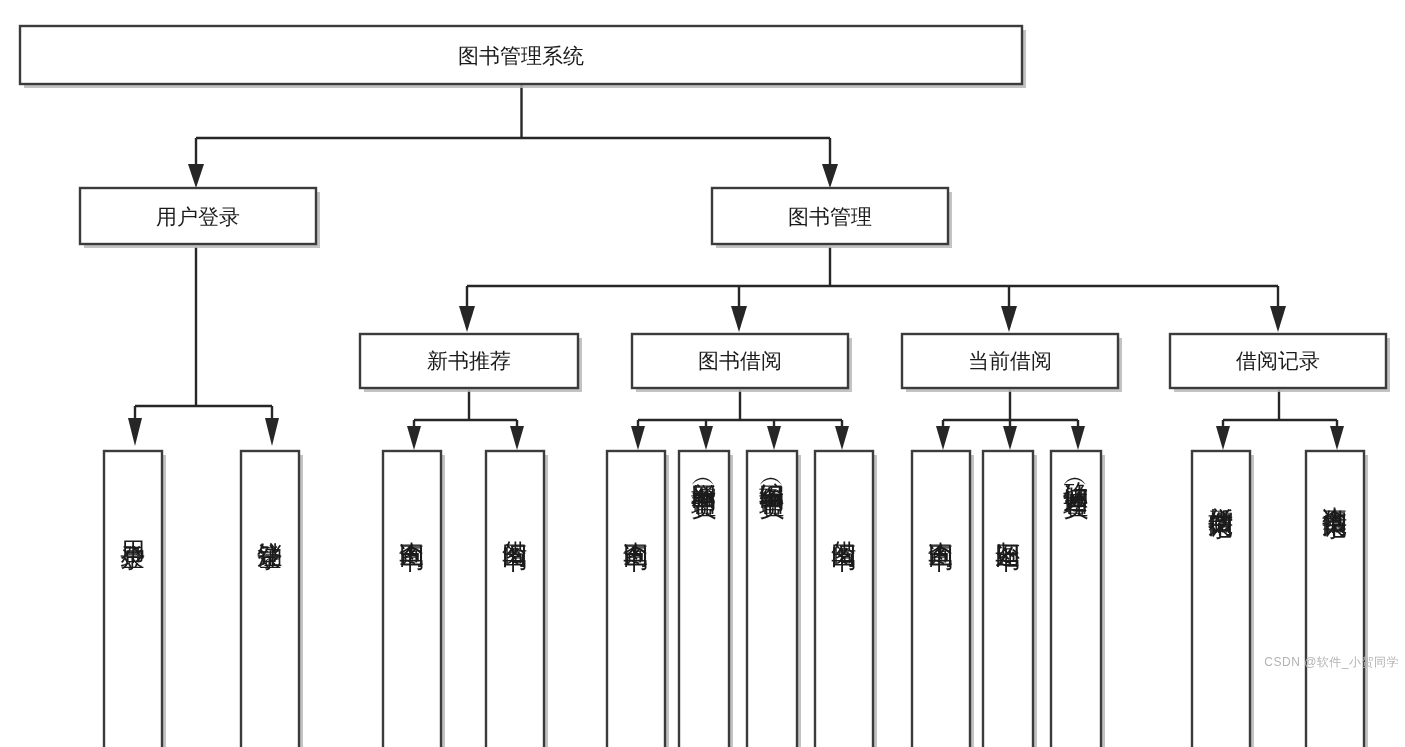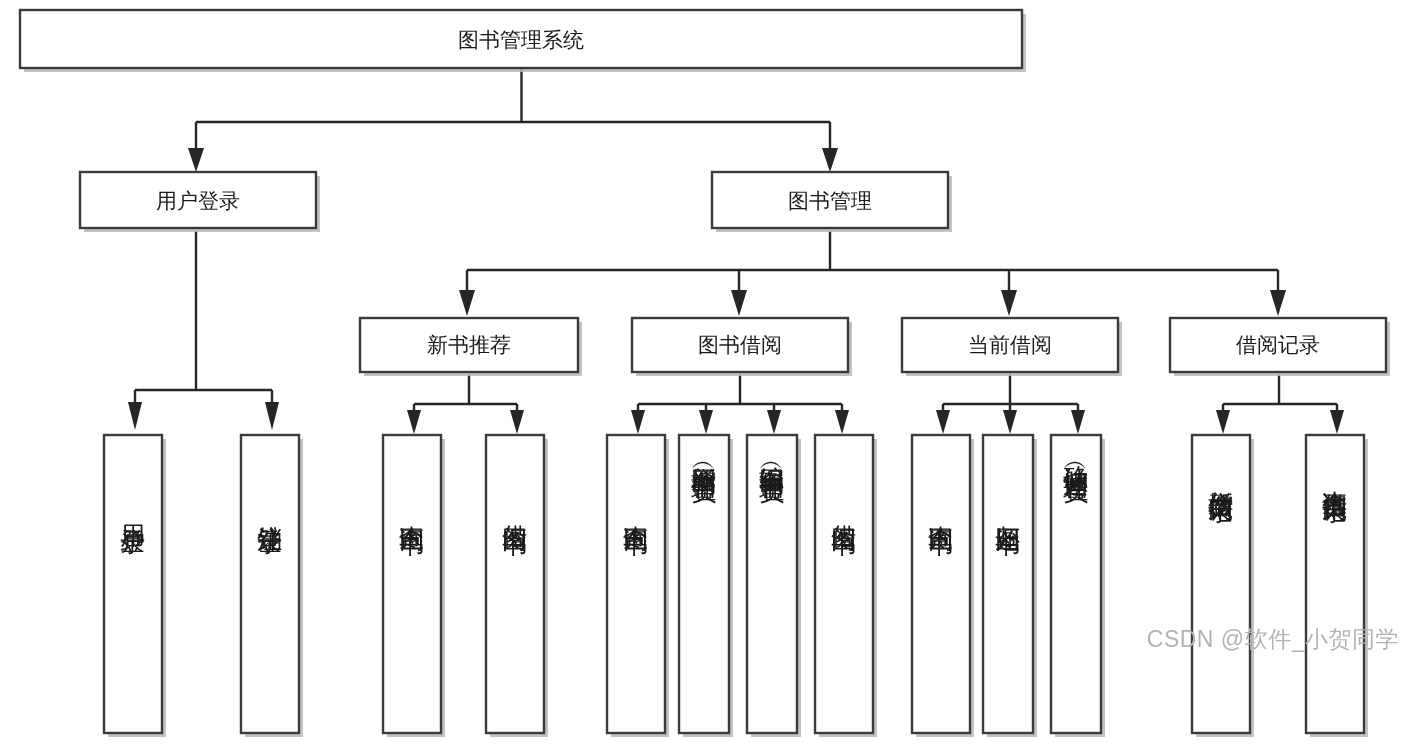--- a/index.html
+++ b/index.html
@@ -10,21 +10,21 @@
   body {
     width: 1405px;
     height: 747px;
     position: relative;
     overflow: hidden;
     font-family: "Liberation Sans", "DejaVu Sans", sans-serif;
   }
   #diagram-root {
     position: absolute;
     left: 0;
-    top: 0;
+    top: 16px;
     width: 1405px;
     height: 658px;
   }
   svg.diagram-canvas {
     display: block;
     width: 1405px;
     height: 747px;
   }
   .node-box {
     fill: #ffffff;
@@ -71,21 +71,21 @@
     letter-spacing: 2px;
     color: #1b1b1b;
     white-space: nowrap;
     text-align: left;
   }
   .watermark {
     position: absolute;
     right: 6px;
     bottom: 3px;
     font-family: "Liberation Sans", "DejaVu Sans", sans-serif;
-    font-size: 23px;
+    font-size: 12px;
     color: #b3b3b3;
     letter-spacing: 0.5px;
     white-space: nowrap;
   }
 </style>
 </head>
 <body>
 
 <div id="diagram-root">
 

